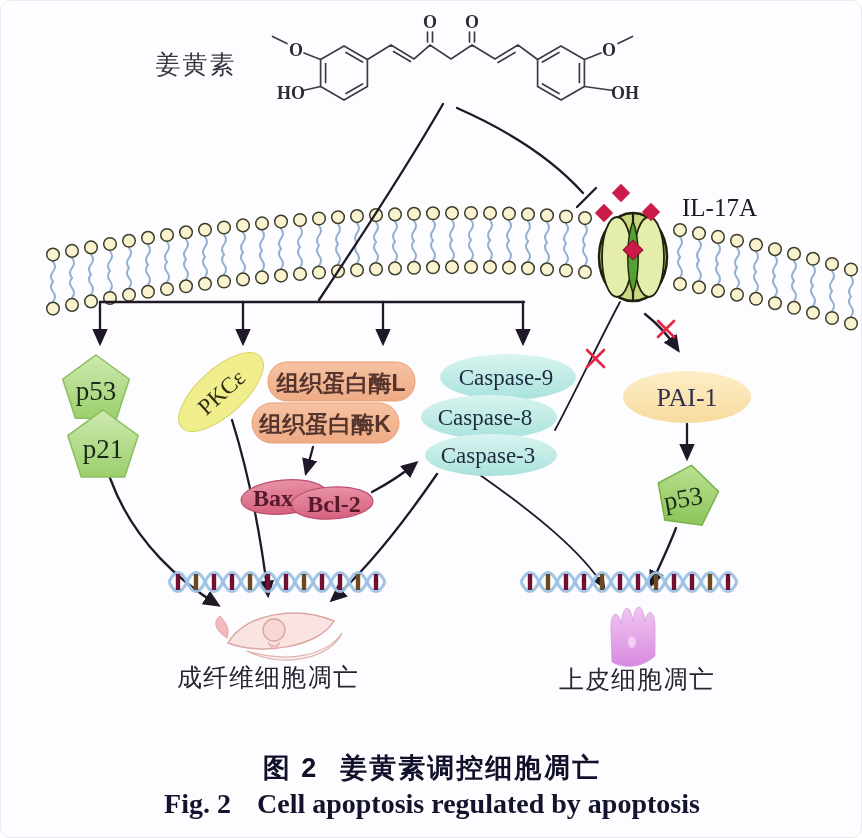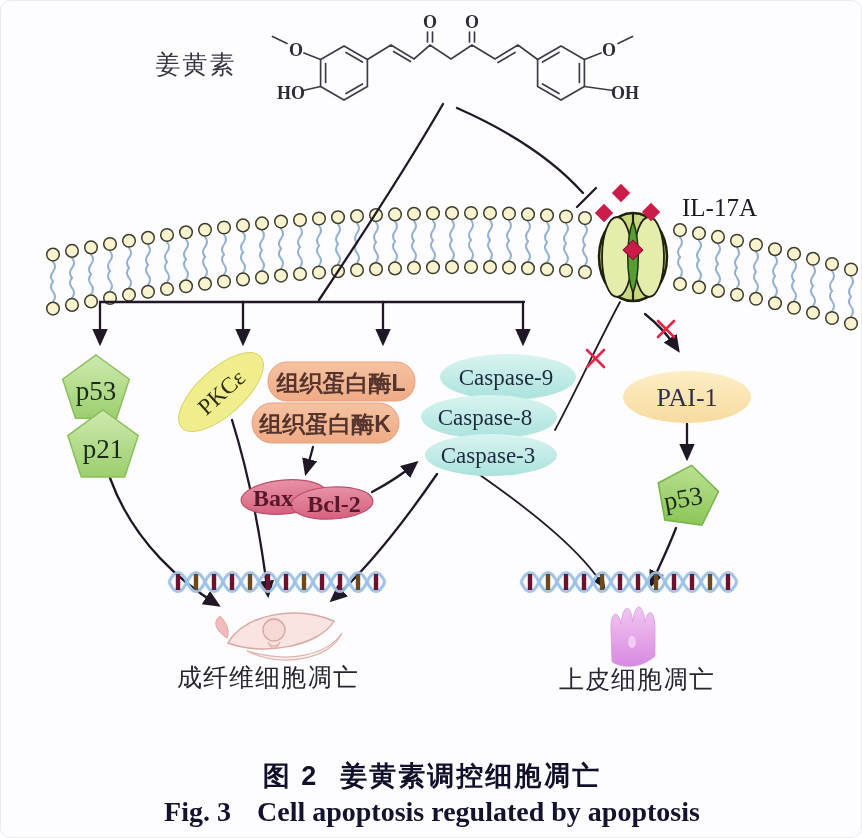--- a/index.html
+++ b/index.html
@@ -15,21 +15,21 @@
   .arrow{fill:none;stroke:#201826;stroke-width:2.3;stroke-linecap:round;}
   .thin{stroke-width:1.8;}
   .bond{fill:none;stroke:#3c3c48;stroke-width:1.7;stroke-linecap:round;}
   .redx{fill:none;stroke:#e22848;stroke-width:2.6;stroke-linecap:round;}
   .tail{fill:none;stroke:#93b0d2;stroke-width:2;stroke-linecap:round;}
   .head{fill:#f9f3d0;stroke:#3d3d2c;stroke-width:1.5;}
   .strand{fill:none;stroke:#9cc2e6;stroke-width:3.2;opacity:.95;}
   .caption{
     position:absolute;left:0;top:736px;width:862px;text-align:center;color:#10102a;
   }
-  .cap-zh{font-size:27px;font-weight:bold;letter-spacing:2px;line-height:34px;margin-top:22px;}
+  .cap-zh{font-size:27px;font-weight:bold;letter-spacing:2px;line-height:34px;margin-top:14px;}
   .cap-zh .gap{display:inline-block;width:22px;}
   .cap-en{font-family:"Liberation Serif","DejaVu Serif",serif;font-size:28px;font-weight:bold;line-height:38px;color:#13132e;}
   .cap-en .gap{display:inline-block;width:26px;}
 </style>
 </head>
 <body>
 
 <div class="page">
 
 <svg width="862" height="736" viewBox="0 0 862 736" xmlns="http://www.w3.org/2000/svg">
@@ -392,17 +392,17 @@
   <text class="cjk" x="267" y="685" font-size="25" letter-spacing="1" fill="#262632" text-anchor="middle">成纤维细胞凋亡</text>
   <text class="cjk" x="636" y="687" font-size="25" letter-spacing="1" fill="#262632" text-anchor="middle">上皮细胞凋亡</text>
 </svg>
 
 
 <div class="caption">
   <div class="cap-zh">
     <span>图 2</span><span class="gap"></span><span>姜黄素调控细胞凋亡</span>
   </div>
   <div class="cap-en">
-    <span>Fig. 3</span><span class="gap"></span><span>Cell apoptosis regulated by apoptosis</span>
+    <span>Fig. 2</span><span class="gap"></span><span>Cell apoptosis regulated by apoptosis</span>
   </div>
 </div>
 
 </div>
 
 </body></html>

